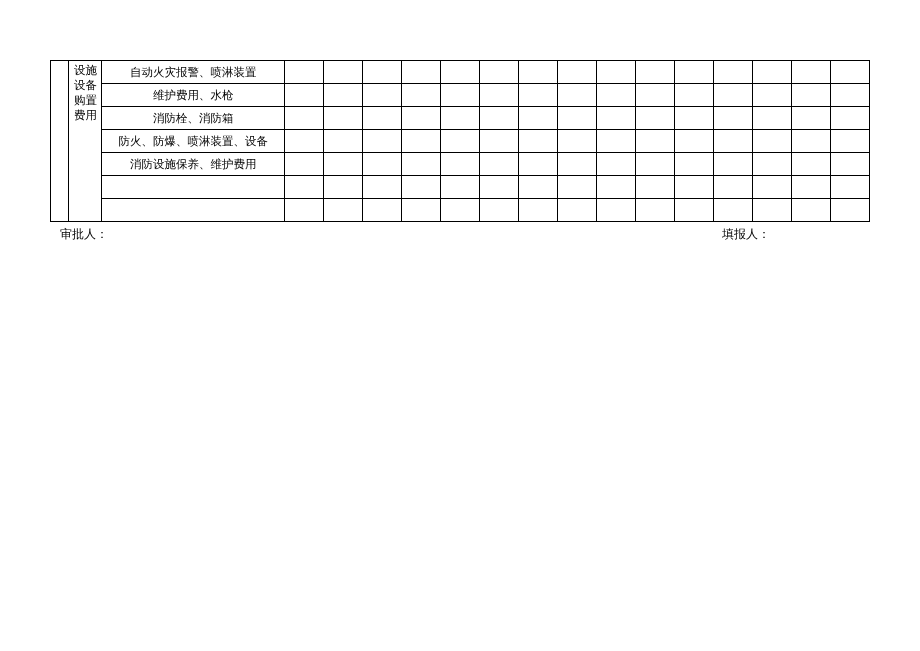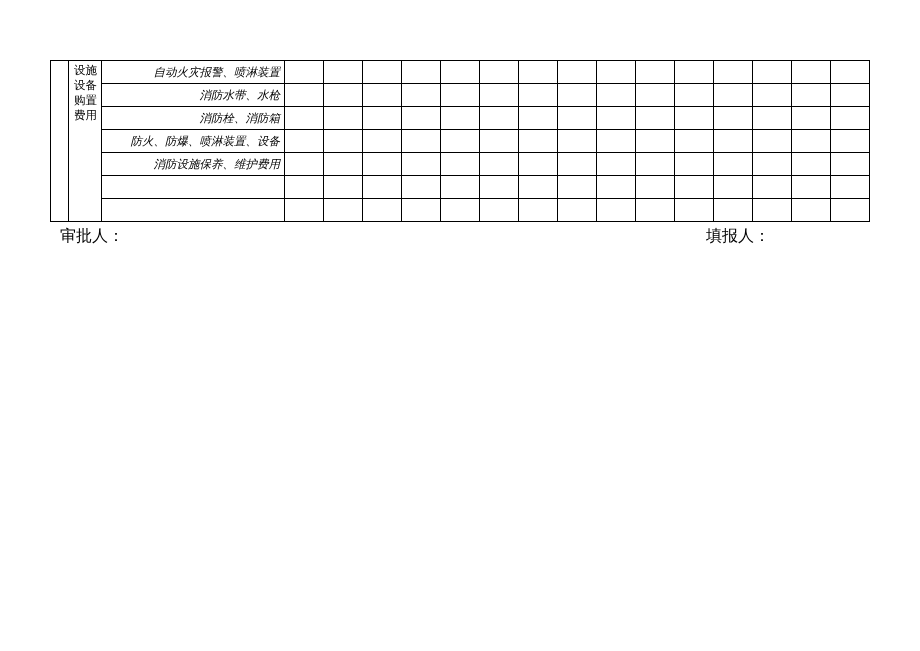--- a/index.html
+++ b/index.html
@@ -40,31 +40,30 @@
     .col-category {
       width: 32px;
       text-align: center;
       line-height: 1.3;
       padding: 2px 1px;
       vertical-align: top;
       white-space: normal;
     }
     .col-item {
       width: 178px;
-      text-align: right;
-      font-style: italic;
+      text-align: center;
     }
     .col-data {
       width: 38px;
     }
     .footer {
       display: flex;
       justify-content: space-between;
       padding: 4px 10px 0 10px;
-      font-size: 16px;
+      font-size: 12px;
       align-items: center;
     }
     .footer-right {
       margin-right: 90px;
       margin-left: 12px;
     }
     .cat-text {
       display: block;
       writing-mode: horizontal-tb;
     }
@@ -91,21 +90,21 @@
         <td class="col-data"></td>
         <td class="col-data"></td>
         <td class="col-data"></td>
         <td class="col-data"></td>
         <td class="col-data"></td>
         <td class="col-data"></td>
         <td class="col-data"></td>
         <td class="col-data"></td>
       </tr>
       <tr>
-        <td class="col-item">消防水带、水枪</td>
+        <td class="col-item">维护费用、水枪</td>
         <td class="col-data"></td>
         <td class="col-data"></td>
         <td class="col-data"></td>
         <td class="col-data"></td>
         <td class="col-data"></td>
         <td class="col-data"></td>
         <td class="col-data"></td>
         <td class="col-data"></td>
         <td class="col-data"></td>
         <td class="col-data"></td>

